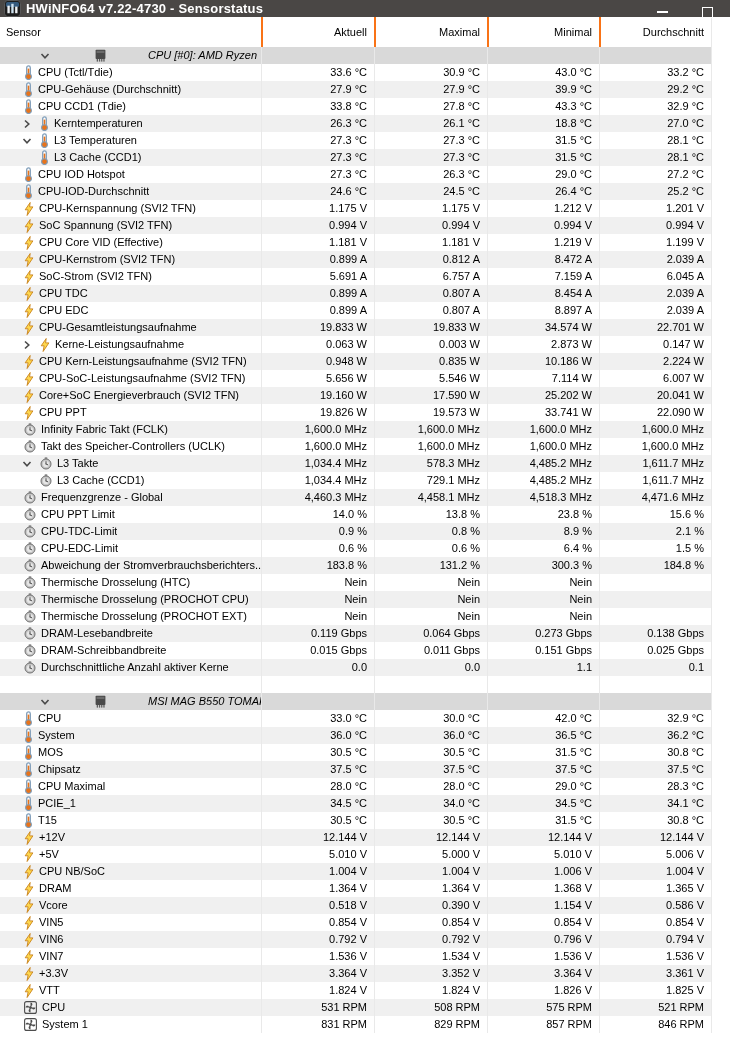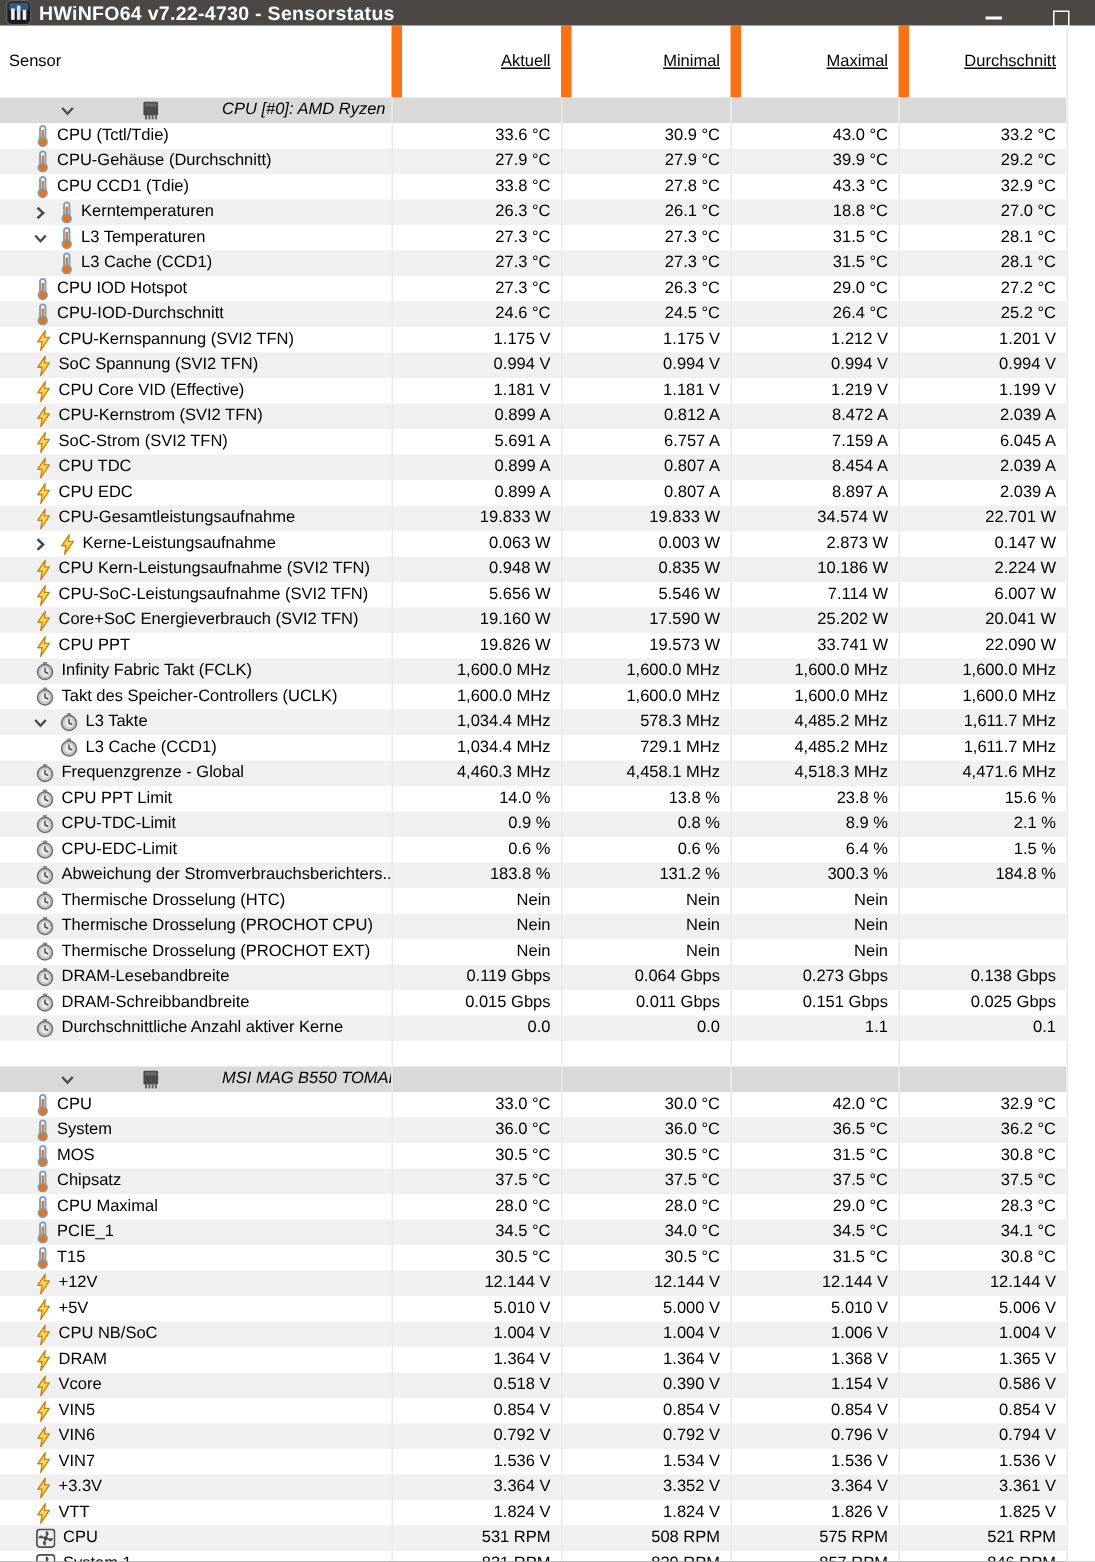--- a/index.html
+++ b/index.html
@@ -10,24 +10,24 @@
   
   .titlebar{height:17px;background:#4a4745;display:flex;align-items:center;color:#fff;position:relative;}
   .appicon{width:17px;height:17px;margin:0 5px 0 4px;flex:0 0 auto;}
   .title{font-weight:bold;font-size:13px;letter-spacing:.2px;white-space:nowrap;}
   .winbtns{position:absolute;right:0;top:0;height:24px;display:flex;}
   .winbtn{width:45px;height:24px;display:flex;align-items:center;justify-content:center;cursor:default;}
   .glyph-min{width:11px;height:2px;background:#fff;}
   .glyph-max{width:9px;height:9px;border:1.5px solid #fff;}
   
   .grid{display:grid;grid-template-columns:261px 113px 113px 112px 112px 19px;}
-  .header{height:48px;background:#fff;}
+  .header{height:30px;background:#fff;}
   .hcell{display:flex;align-items:center;height:100%;}
   .hcell.first{padding-left:6px;justify-content:flex-start;}
-  .hcell.num{justify-content:flex-end;padding-right:7px;border-left:7px solid #f97316;box-sizing:border-box;text-decoration:underline;}
+  .hcell.num{justify-content:flex-end;padding-right:7px;border-left:2px solid #f97316;box-sizing:border-box;}
   .hcell.filler{border-left:1px solid #e9e9e9;box-sizing:border-box;}
   
   .row{height:17px;line-height:17px;}
   .row .name{display:flex;align-items:center;height:17px;overflow:hidden;white-space:nowrap;}
   .row .val{display:flex;align-items:center;justify-content:flex-end;height:17px;
             padding-right:7px;border-left:1px solid #e9e9e9;box-sizing:border-box;
             overflow:hidden;white-space:nowrap;}
   .row .fill{height:17px;border-left:1px solid #e9e9e9;box-sizing:border-box;background:#fff;}
   .row.stripe .name,.row.stripe .val{background:#f0f0f0;}
   .row.section .name,.row.section .val{background:#d9d9d9;gap:36px;}
@@ -56,22 +56,22 @@
         </div>
       <div class="winbtn">
           <div class="glyph-max"></div>
         </div>
     </div>
   </div>
 
   <div class="grid header">
     <div class="hcell first">Sensor</div>
     <div class="hcell num">Aktuell</div>
+    <div class="hcell num">Maximal</div>
     <div class="hcell num">Minimal</div>
-    <div class="hcell num">Maximal</div>
     <div class="hcell num">Durchschnitt</div>
     <div class="hcell filler"></div>
   </div>
 
   <div id="rows">
       <div class="grid row stripe section">
         <div class="name">
           <span class="indent" style="width: 4px;"></span>
           <span class="chev">
             <svg width="10" height="10" viewBox="0 0 10 10">

